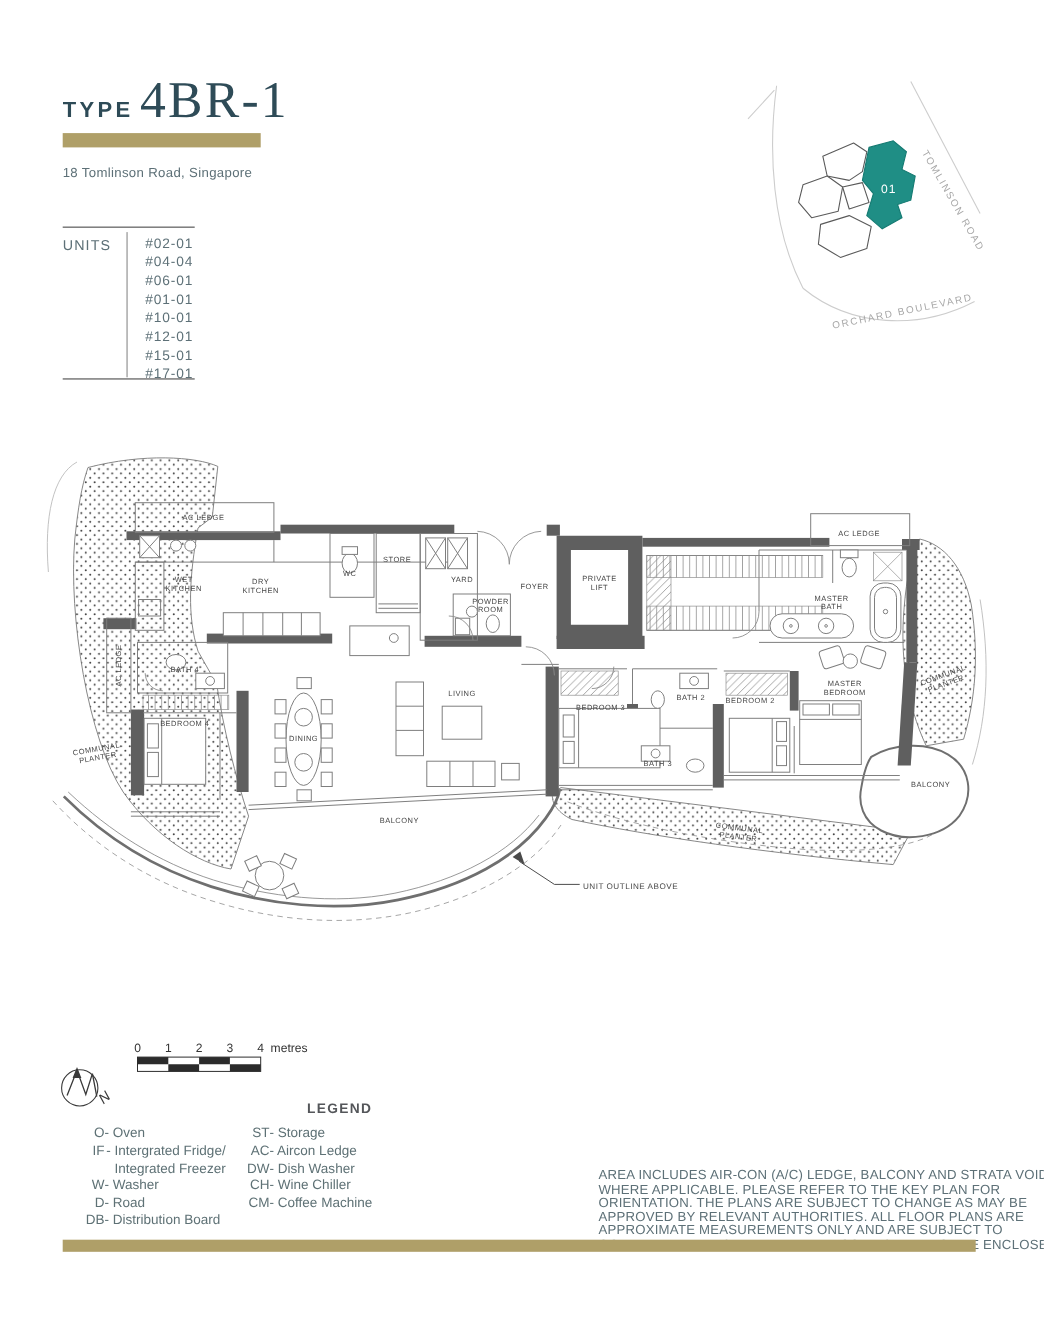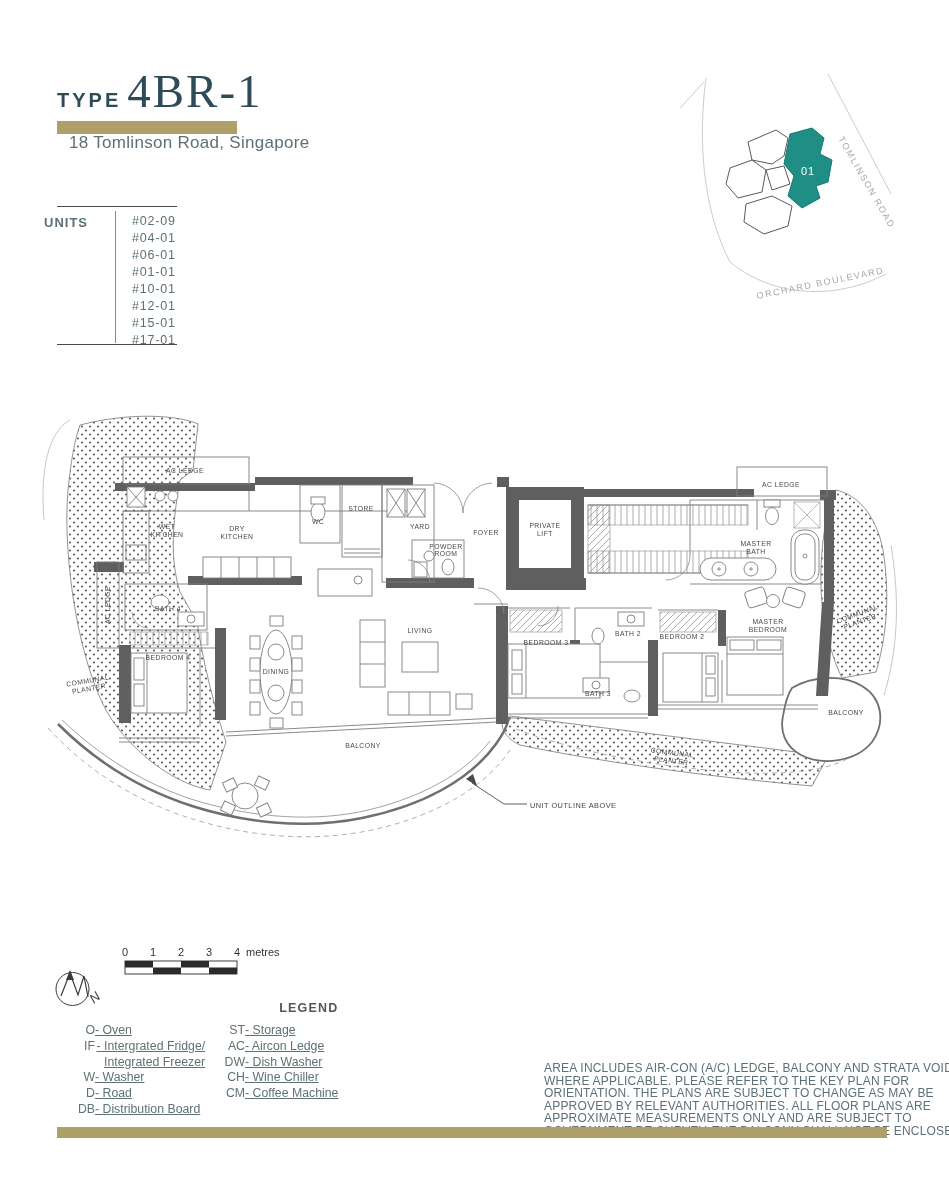--- a/index.html
+++ b/index.html
@@ -3,44 +3,44 @@
 <meta charset="utf-8">
 <style>
   html,body{margin:0;padding:0;background:#ffffff;}
   .page{position:relative;width:949px;height:1198px;background:#fff;overflow:hidden;
         font-family:"Liberation Sans",sans-serif;color:#5d7077;}
   
   .title-row{position:absolute;left:57px;top:68px;display:flex;align-items:baseline;}
   .type-label{font-size:20px;font-weight:bold;letter-spacing:3px;color:#2e4b57;}
   .type-value{font-family:"Liberation Serif",serif;font-size:47px;color:#2e4b57;letter-spacing:2px;margin-left:6px;line-height:1;}
   .gold-bar-top{position:absolute;left:57px;top:121px;width:180px;height:13px;background:#af9f68;}
-  .addr{position:absolute;left:57px;top:135px;font-size:17px;line-height:16px;letter-spacing:.3px;margin-left:12px;}
+  .addr{position:absolute;left:57px;top:149px;font-size:12px;line-height:16px;letter-spacing:.3px;}
   .area-row{display:flex;}
   .area-col{margin-left:14px;}
   
   .u-rule{position:absolute;left:57px;width:120px;height:0;border-top:1.5px solid #4a4a4a;}
   .u-vline{position:absolute;left:115px;top:211px;width:0;height:132px;border-left:1px solid #8a8a8a;}
-  .units-label{position:absolute;left:44px;top:215px;font-size:13px;letter-spacing:1px;color:#5d7077;font-weight:bold;}
+  .units-label{position:absolute;left:57px;top:215px;font-size:13px;letter-spacing:1px;color:#5d7077;}
   .units-list{position:absolute;left:132px;top:213px;font-size:12.5px;letter-spacing:.8px;line-height:17px;color:#5d7077;}
   
   .keyplan{position:absolute;left:678px;top:72px;}
   .floorplan{position:absolute;left:0;top:400px;}
   .scalebar{position:absolute;left:40px;top:938px;}
   svg text{font-family:"Liberation Sans",sans-serif;}
   .plan-label{font-size:6.8px;letter-spacing:.45px;fill:#474747;}
   .road-label{font-size:9px;letter-spacing:1.6px;fill:#a8a8a8;}
   
   .legend{position:absolute;left:57px;top:1001px;font-size:12.3px;color:#5e7175;text-align:right;}
   .legend-title{font-weight:bold;letter-spacing:1.2px;color:#54565a;font-size:12.5px;margin-bottom:8px;}
   .legend-cols{display:flex;}
   .lcol1{width:150px;}
   .lcol2{margin-left:0px;}
   .lrow{display:flex;line-height:15.8px;}
   .ab{width:38px;flex:none;}
-  .tm{white-space:nowrap;text-decoration:underline;}
+  .tm{white-space:nowrap;}
   .tm2{display:block;padding-left:9px;}
   
   .disclaimer{position:absolute;left:497px;top:1062px;width:447px;font-size:12px;
               line-height:12.6px;letter-spacing:.2px;color:#5d7077;margin-left:47px;}
   .gold-bar-bottom{position:absolute;left:57px;top:1127px;width:830px;height:11px;background:#af9f68;}
 </style>
 </head>
 <body>
 
 <div class="page">
@@ -52,22 +52,22 @@
   <div class="gold-bar-top"></div>
 
   <div class="addr">
     <div>18 Tomlinson Road, Singapore</div>
   </div>
 
   <div class="u-rule" style="top:206px"></div>
   <div class="u-vline"></div>
   <div class="units-label">UNITS</div>
   <div class="units-list">
-    <div>#02-09</div>
-    <div>#04-01</div>
+    <div>#02-01</div>
+    <div>#04-04</div>
     <div>#06-01</div>
     <div>#01-01</div>
     <div>#10-01</div>
     <div>#12-01</div>
     <div>#15-01</div>
     <div>#17-01</div>
   </div>
   <div class="u-rule" style="top:344px"></div>
 
   <svg class="keyplan" width="264" height="242" viewBox="0 0 264 242">

